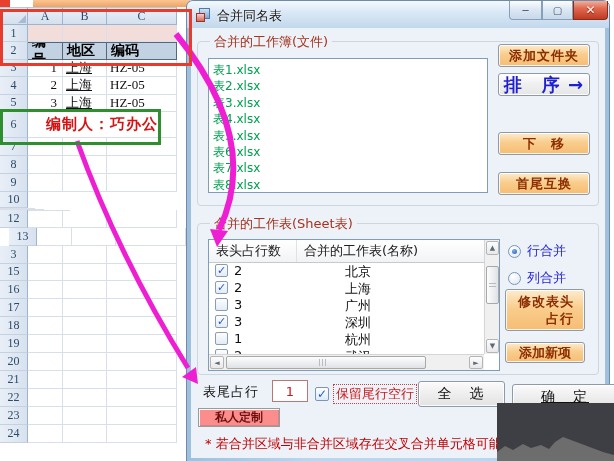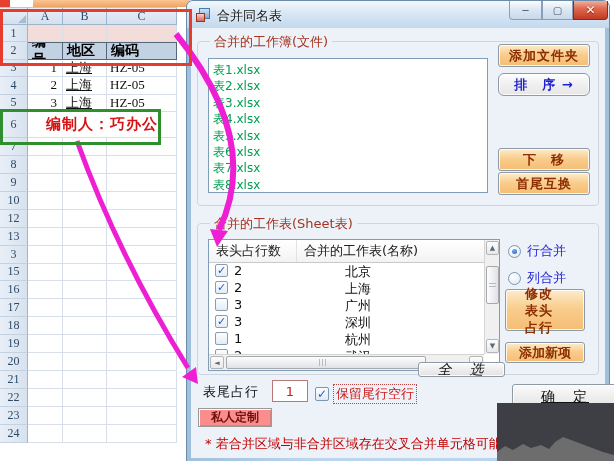--- a/index.html
+++ b/index.html
@@ -62,21 +62,21 @@
   #filelist{position:absolute;left:17px;top:30px;width:280px;height:135px;background:#fff;
         border:1px solid #7f9db9;box-sizing:border-box;padding:3px 0 0 4px;overflow:hidden;}
   .fitem{color:#00a050;font-size:12px;line-height:16.4px;}
   .btn{position:absolute;box-sizing:border-box;border:1px solid #8e9aa5;border-radius:3px;
        display:flex;align-items:center;justify-content:center;cursor:default;
        box-shadow:inset 0 0 0 1px rgba(255,255,255,.85);}
   .btn-orange{background:linear-gradient(#fdeccd,#f9cd8d 45%,#f5bd74);color:#8c2e00;
        font-weight:bold;font-size:13px;letter-spacing:1px;}
   .btn-std{background:linear-gradient(#fbfbfb,#efefef 45%,#e2e2e2);color:#111;font-size:14px;}
   .btn-sort{background:linear-gradient(#ffffff,#f0f0f0 45%,#e6e6e6);color:#1f1fd0;
-       font-weight:bold;font-size:13px;letter-spacing:1px;border-radius:6px;}
+       font-weight:bold;font-size:18px;letter-spacing:1px;}
   
   #listview{position:absolute;left:17px;top:211px;width:292px;height:132px;background:#fff;
        border:1px solid #7f9db9;box-sizing:border-box;overflow:hidden;}
   #lvheader{position:absolute;left:0;top:0;right:15px;height:22px;
        background:linear-gradient(#ffffff,#f2f3f5);border-bottom:1px solid #c9c9c9;}
   .lvcol{position:absolute;top:0;height:22px;display:flex;align-items:center;
        font-size:13px;color:#202020;padding-left:7px;box-sizing:border-box;}
   #lvcol1{left:0;width:88px;border-right:1px solid #e2e2e2;}
   #lvcol2{left:88px;right:0;}
   #lvrows{position:absolute;left:0;top:22px;right:15px;bottom:16px;overflow:hidden;}
@@ -115,23 +115,23 @@
   
   #tail-label{position:absolute;left:12px;top:355px;font-size:13px;color:#101010;letter-spacing:1px;}
   #tail-input{position:absolute;left:81px;top:352px;width:36px;height:22px;box-sizing:border-box;
       border:1px solid #b87878;background:#fff;color:#cc1818;font-size:13px;text-align:center;
       font-family:inherit;padding:0;}
   #keep-cb{position:absolute;left:124px;top:359px;width:14px;height:14px;box-sizing:border-box;
       border:1px solid #7a96b4;border-radius:2px;background:linear-gradient(#fdfdfd,#dcebf8);
       color:#2858c8;font-size:12px;font-weight:bold;line-height:12px;text-align:center;}
   #keep-label{position:absolute;left:142px;top:356px;font-size:13px;color:#cc1818;
       border:1px dotted #b44;padding:0 2px;}
-  #btn-selectall{left:227px;top:334px;width:87px;height:15px;letter-spacing:2px;font-style:italic;}
+  #btn-selectall{left:227px;top:353px;width:87px;height:26px;letter-spacing:2px;}
   #btn-ok{left:321px;top:356px;width:106px;height:26px;letter-spacing:2px;text-decoration:underline;}
-  #btn-private{position:absolute;left:7px;top:380px;width:74px;height:19px;box-sizing:border-box;
+  #btn-private{position:absolute;left:7px;top:380px;width:82px;height:19px;box-sizing:border-box;
       border:1px solid #9a9a9a;box-shadow:inset 1px 1px 0 #fff,inset -1px -1px 0 #c88;
       background:#fb8d8d;color:#6e0f0f;font-size:12px;font-weight:bold;
       display:flex;align-items:center;justify-content:center;}
   #warning{position:absolute;left:14px;top:407px;font-size:13px;color:#c00000;white-space:nowrap;}
   
   #darkoverlay{position:absolute;left:497px;top:403px;width:117px;height:58px;background:#3e3e45;z-index:50;}
 </style>
 </head>
 <body>
 
@@ -196,33 +196,33 @@
           <div class="cell" style="width: 35px;"></div>
           <div class="cell" style="width: 44px;"></div>
           <div class="cell" style="width: 70px;"></div>
         </div>
         <div class="srow" style="height: 17.944px;">
           <div class="rhead">9</div>
           <div class="cell" style="width: 35px;"></div>
           <div class="cell" style="width: 44px;"></div>
           <div class="cell" style="width: 70px;"></div>
         </div>
-        <div class="srow" style="height: 17.944px;">
+        <div class="srow" style="height: 17.944px; flex-direction: column;">
           <div class="rhead">10</div>
           <div class="cell" style="width: 35px;"></div>
           <div class="cell" style="width: 44px;"></div>
           <div class="cell" style="width: 70px;"></div>
         </div>
         <div class="srow" style="height: 17.944px;">
           <div class="rhead">12</div>
           <div class="cell" style="width: 35px;"></div>
           <div class="cell" style="width: 44px;"></div>
           <div class="cell" style="width: 70px;"></div>
         </div>
-        <div class="srow" style="height: 17.944px;">
+        <div class="srow" style="height: 17.944px; justify-content: flex-end;">
           <div class="rhead">13</div>
           <div class="cell" style="width: 35px;"></div>
           <div class="cell" style="width: 44px;"></div>
           <div class="cell" style="width: 70px;"></div>
         </div>
         <div class="srow" style="height: 17.944px;">
           <div class="rhead">3</div>
           <div class="cell" style="width: 35px;"></div>
           <div class="cell" style="width: 44px;"></div>
           <div class="cell" style="width: 70px;"></div>
@@ -314,21 +314,21 @@
           <div class="fitem">表2.xlsx</div>
           <div class="fitem">表3.xlsx</div>
           <div class="fitem">表4.xlsx</div>
           <div class="fitem">表5.xlsx</div>
           <div class="fitem">表6.xlsx</div>
           <div class="fitem">表7.xlsx</div>
           <div class="fitem">表8.xlsx</div>
         </div>
       <div class="btn btn-orange" style="left:307px;top:16px;width:92px;height:23px;">添加文件夹</div>
       <div class="btn btn-sort" style="left:307px;top:45px;width:92px;height:23px;">排　序 →</div>
-      <div class="btn btn-orange" style="left:307px;top:120px;width:92px;height:23px;">下　移</div>
+      <div class="btn btn-orange" style="left:307px;top:104px;width:92px;height:23px;">下　移</div>
       <div class="btn btn-orange" style="left:307px;top:144px;width:92px;height:23px;">首尾互换</div>
 
       <div class="group" style="left:6px;top:195px;width:402px;height:152px;">
         <div class="grouplabel">合并的工作表(Sheet表)</div>
       </div>
       <div id="listview">
         <div id="lvheader">
           <div class="lvcol" id="lvcol1">表头占行数</div>
           <div class="lvcol" id="lvcol2">合并的工作表(名称)</div>
         </div>
@@ -376,21 +376,21 @@
         </div>
       </div>
       <div class="radiorow" style="top:214px;">
         <span class="rcirc sel"></span>
         <span class="rlabel">行合并</span>
       </div>
       <div class="radiorow" style="top:241px;">
         <span class="rcirc"></span>
         <span class="rlabel">列合并</span>
       </div>
-      <div class="btn btn-orange" style="left:314px;top:261px;width:80px;height:42px;padding:0 19px;text-align:left;line-height:17px;">修改表头占行</div>
+      <div class="btn btn-orange" style="left:314px;top:261px;width:80px;height:42px;padding:0 10px;text-align:right;line-height:17px;">修改表头占行</div>
       <div class="btn btn-orange" style="left:314px;top:314px;width:80px;height:21px;letter-spacing:0;">添加新项</div>
 
       <div id="tail-label">表尾占行</div>
       <input id="tail-input" value="1" style="">
       <div id="keep-cb">✓</div>
       <div id="keep-label">保留尾行空行</div>
       <div class="btn btn-std" id="btn-selectall">全　选</div>
       <div class="btn btn-std" id="btn-ok">确　定</div>
       <div id="btn-private">私人定制</div>
       <div id="warning">* 若合并区域与非合并区域存在交叉合并单元格可能会</div>

